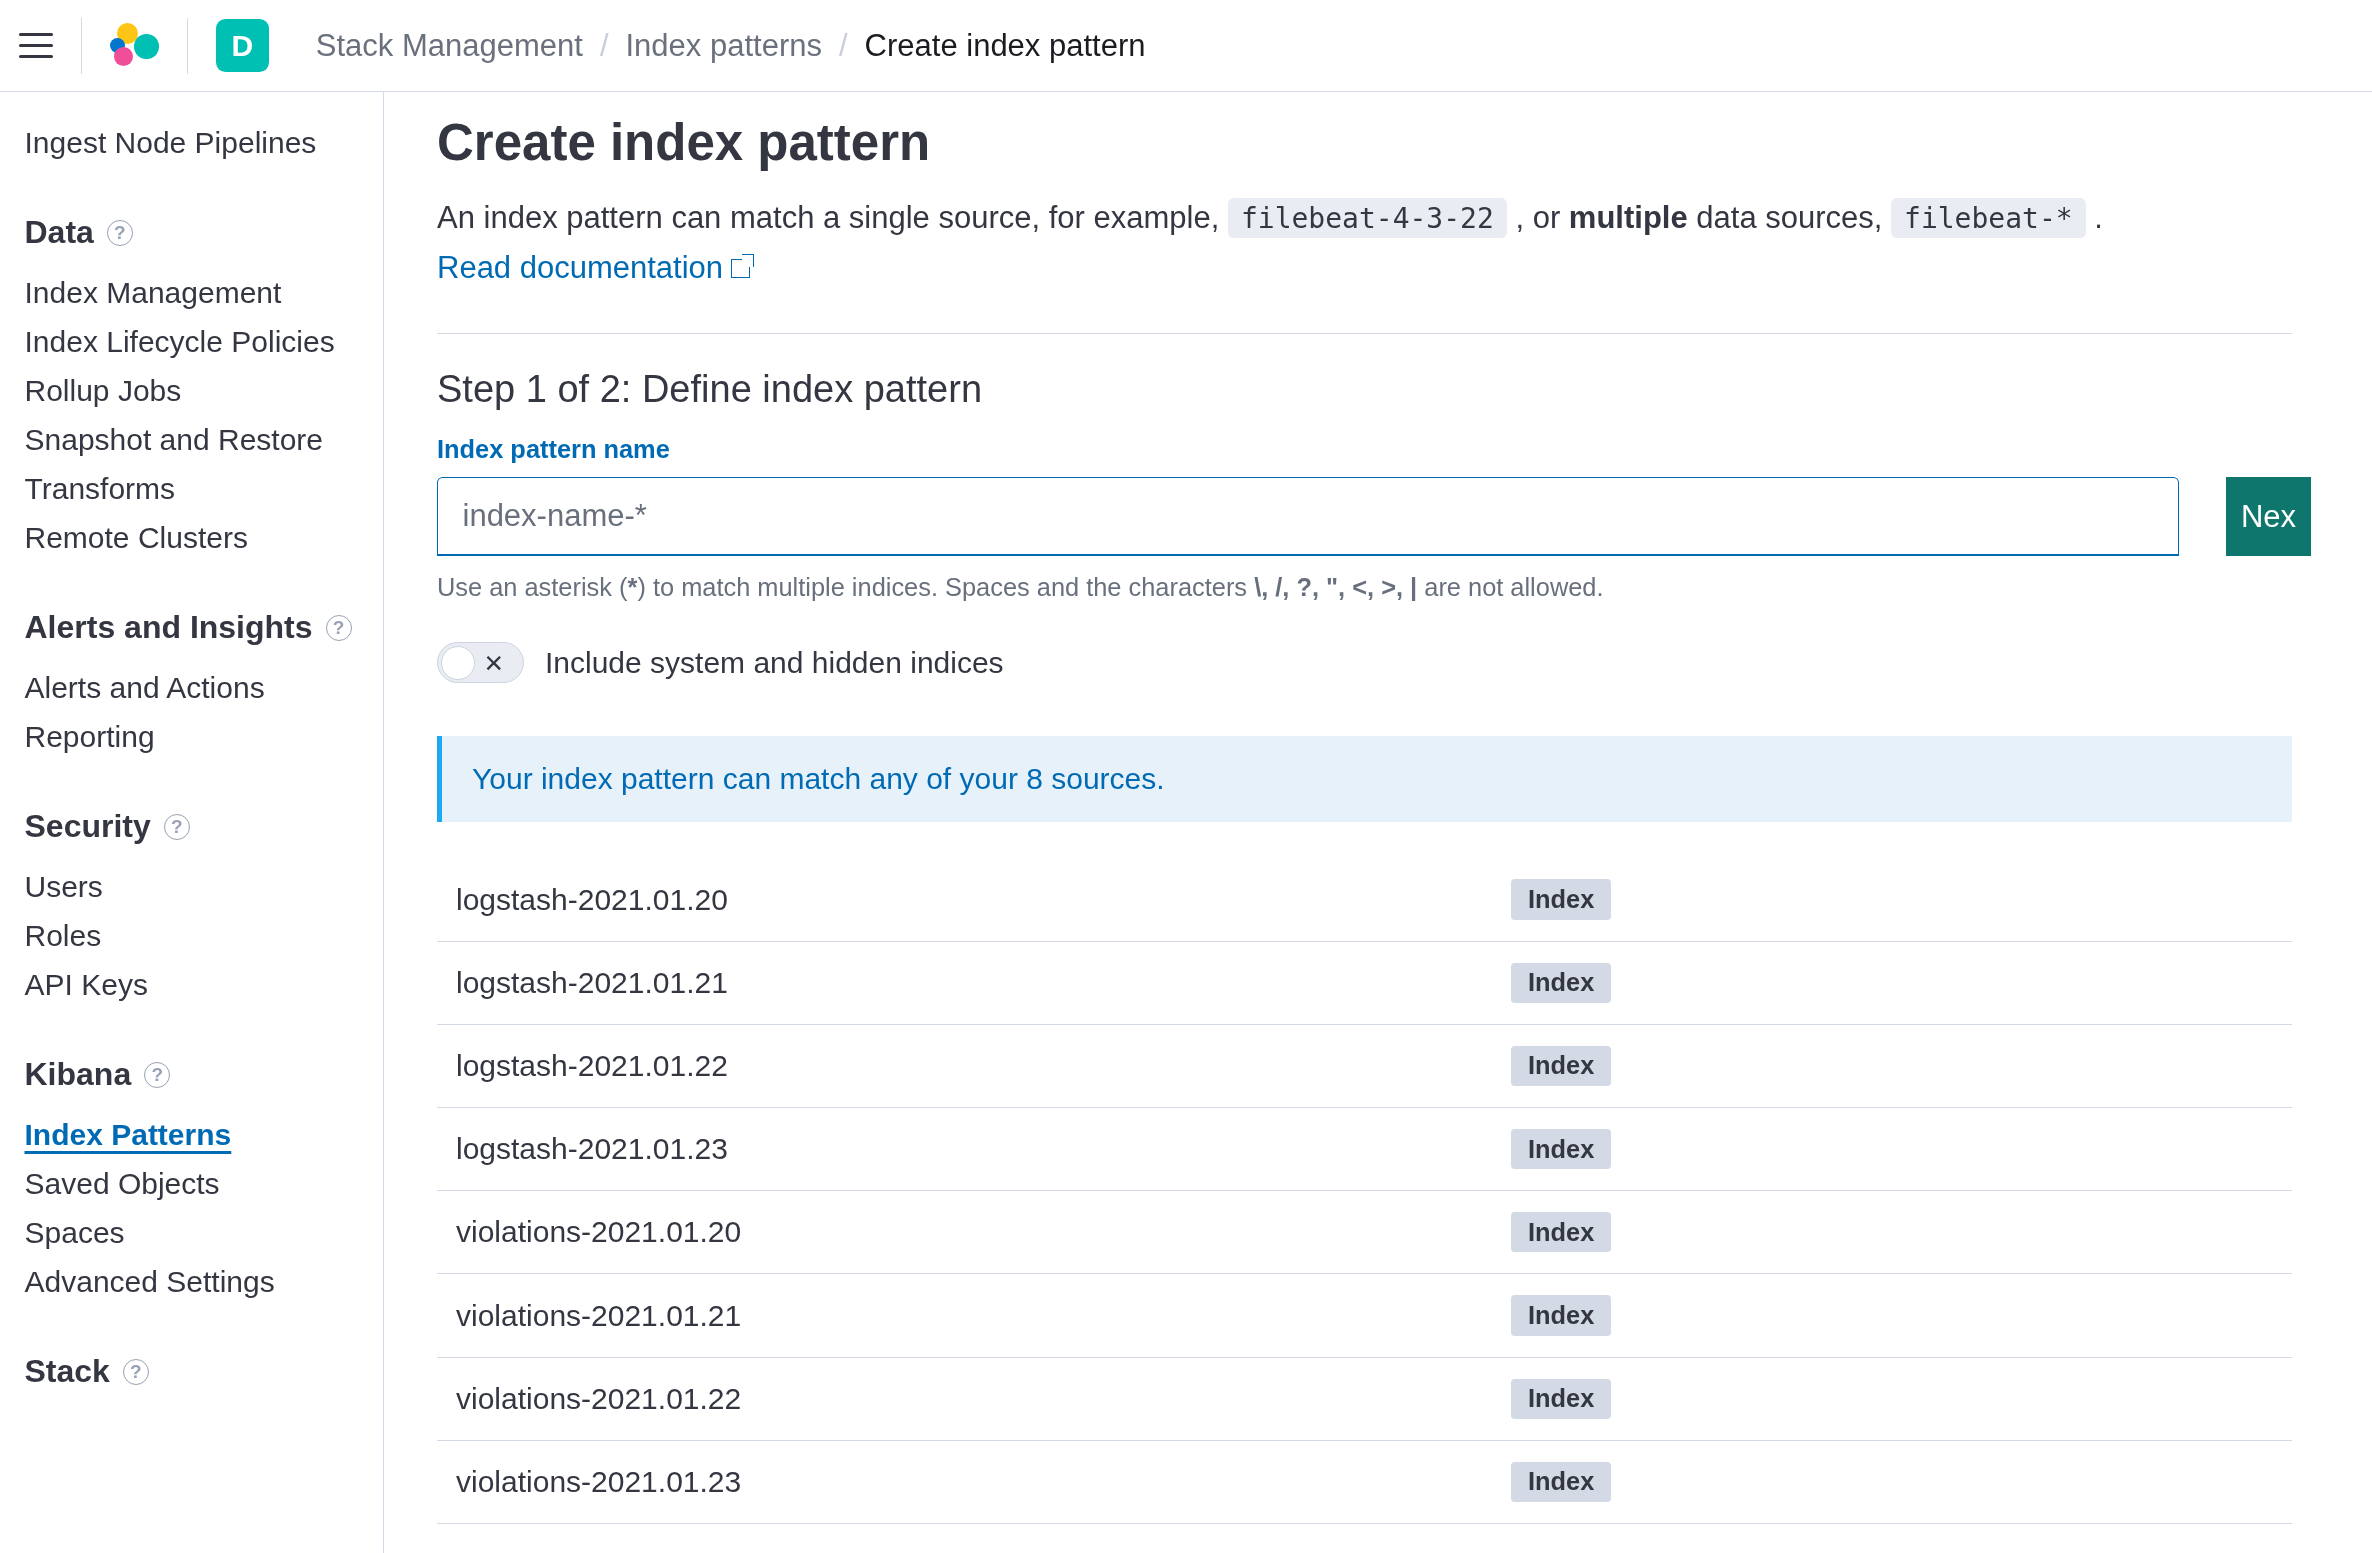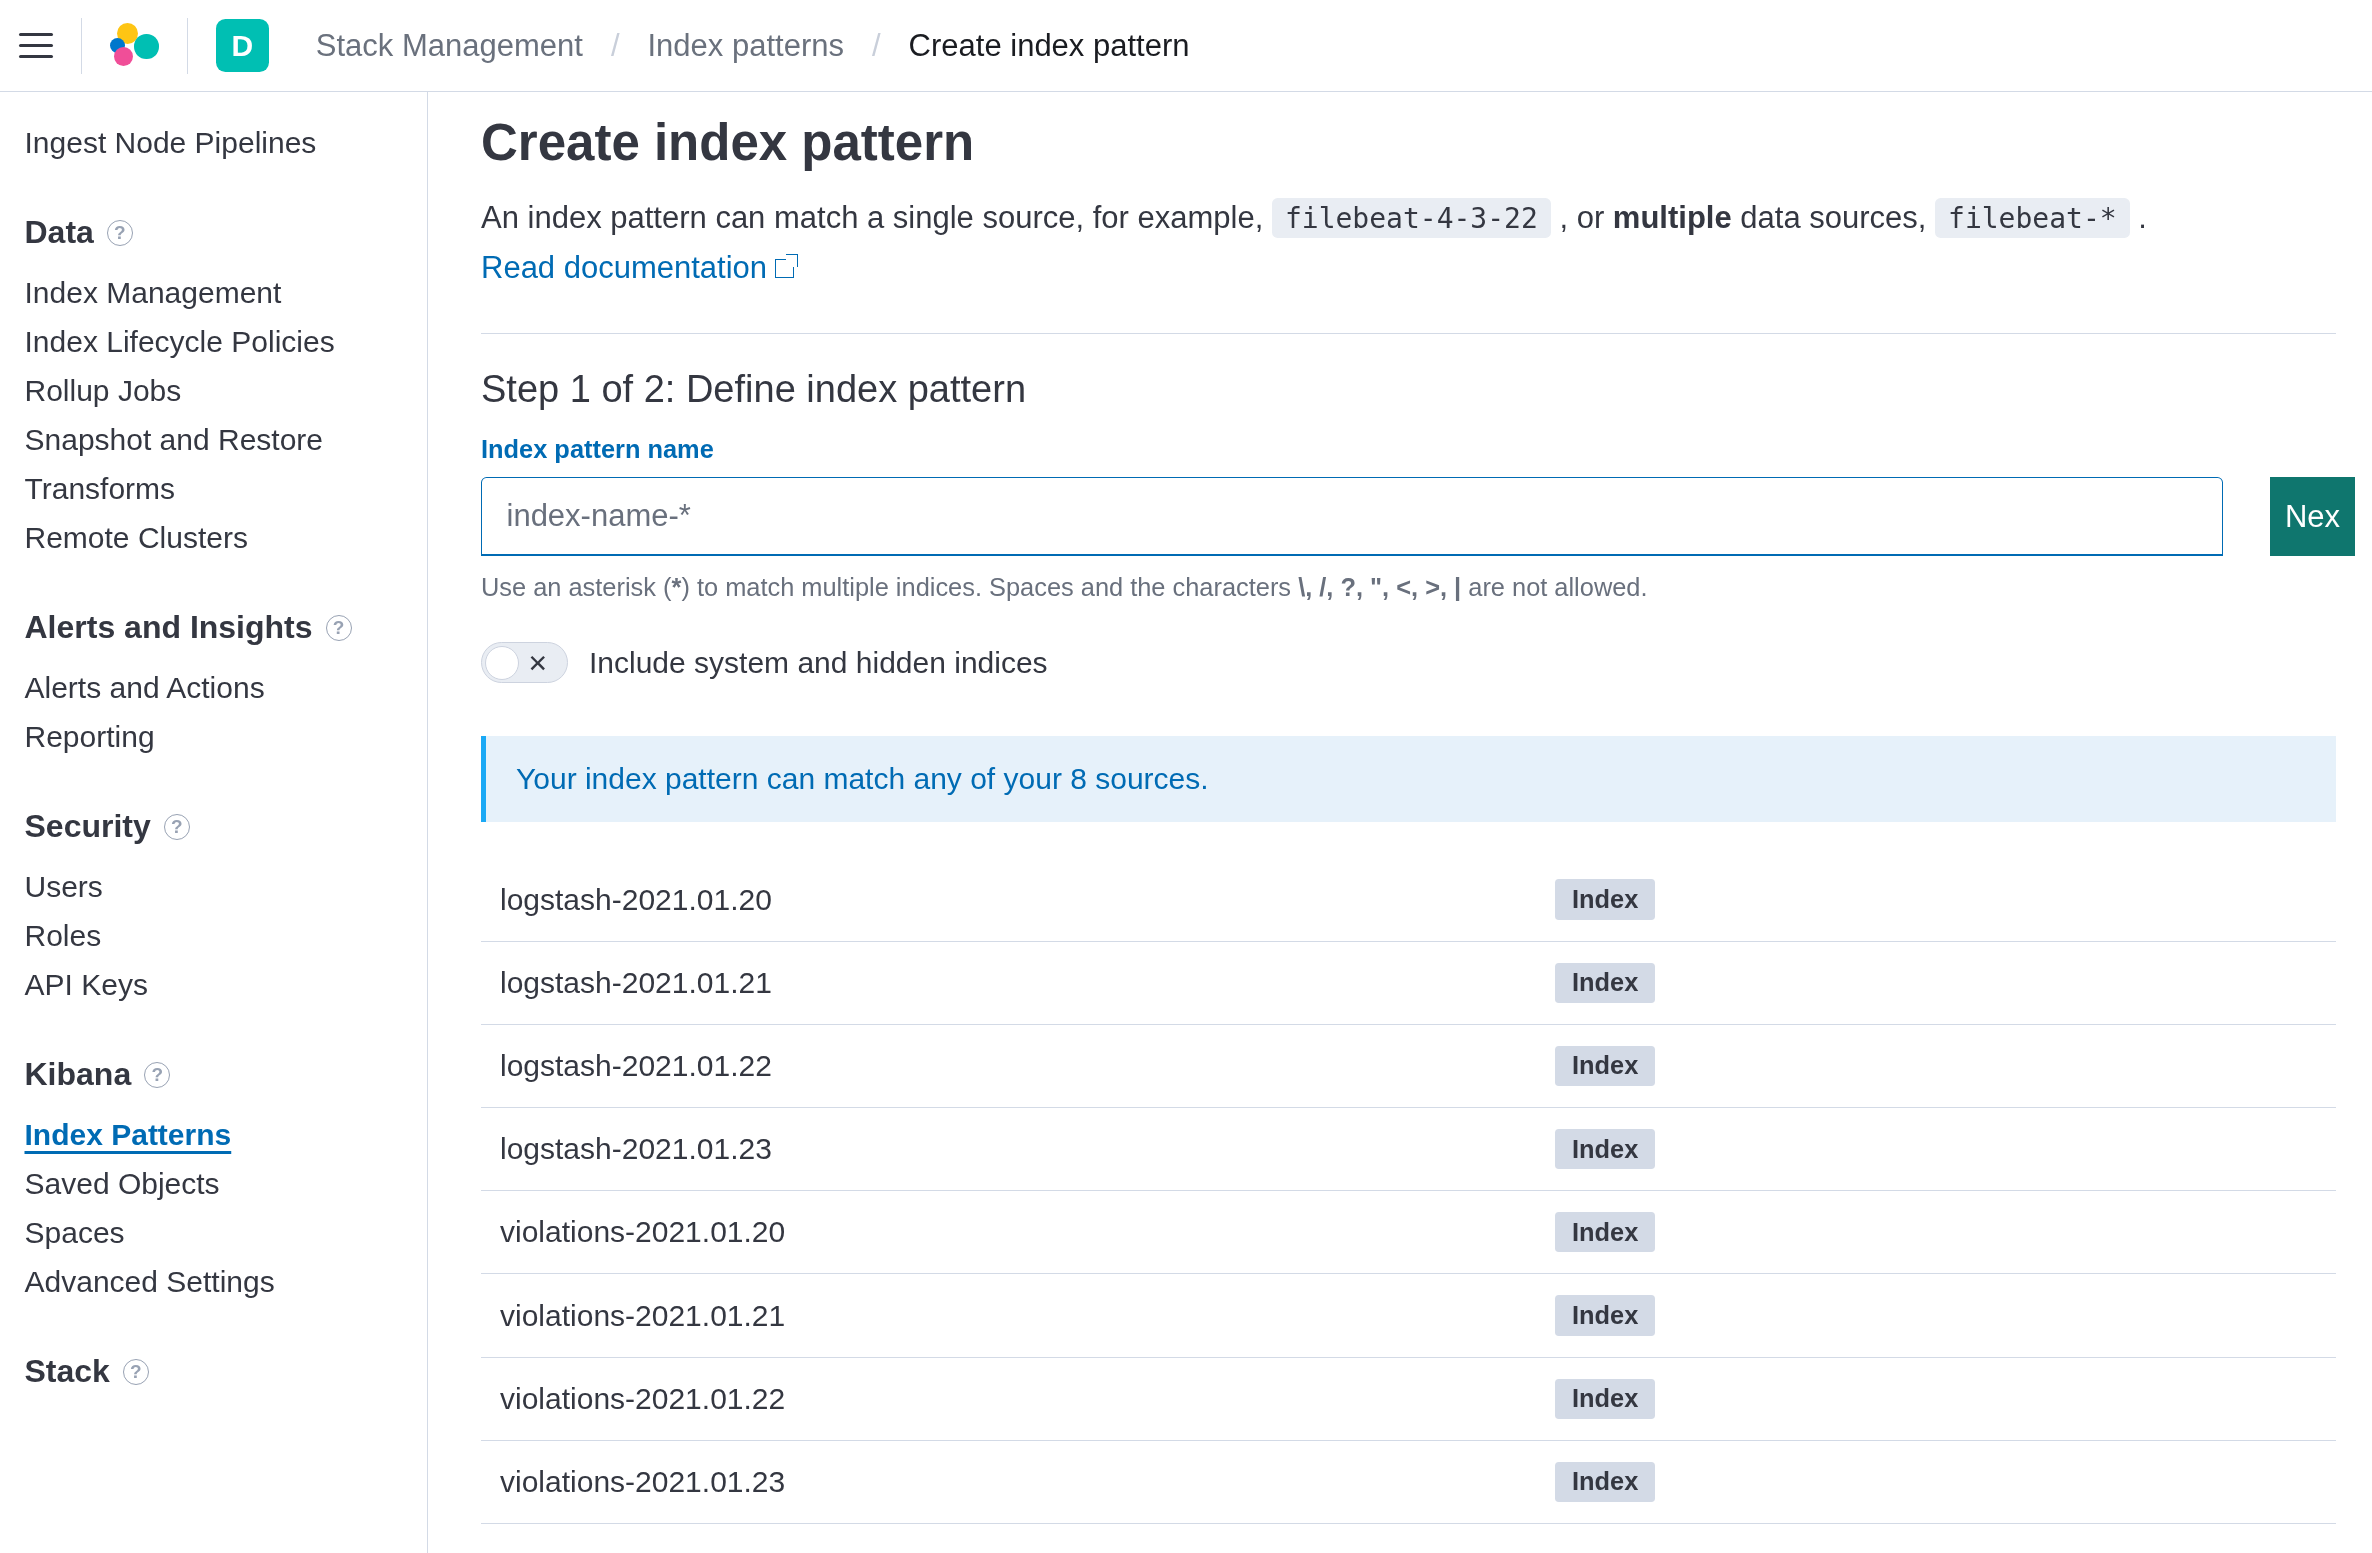--- a/index.html
+++ b/index.html
@@ -9,28 +9,28 @@
   .topbar { height: 92px; display:flex; align-items:center; border-bottom:0.9px solid #d3dae6; padding: 0 19px; gap:28px; }
   .hamburger { width:34px; height:26px; display:flex; flex-direction:column; justify-content:space-between; cursor:pointer; }
   .hamburger span { height:3.8px; background:#343741; border-radius:1.9px; }
   .vbar { width:0.9px; height:56px; background:#d3dae6; }
   .logo-cluster { position:relative; width:49px; height:49px; }
   .logo-cluster .c1 { position:absolute; width:24.5px; height:24.5px; background:#00bfb3; border-radius:50%; right:0; top:13px; }
   .logo-cluster .c2 { position:absolute; width:21px; height:21px; background:#fec514; border-radius:50%; left:7.5px; top:1.9px; }
   .logo-cluster .c3 { position:absolute; width:19px; height:19px; background:#f04e98; border-radius:50%; left:3.8px; bottom:3.8px; }
   .logo-cluster .c4 { position:absolute; width:15px; height:15px; background:#0077cc; border-radius:50%; left:0px; top:17px; }
   .space-badge { width:53px; height:53px; background:#00bfb3; border-radius:9.4px; display:flex; align-items:center; justify-content:center; color:#fff; font-size:30px; font-weight:700; }
-  .breadcrumbs { display:flex; align-items:center; gap:28px; font-size:31px; color:#6a717d; margin-left:19px;}
+  .breadcrumbs { display:flex; align-items:center; gap:17px; font-size:31px; color:#6a717d; margin-left:19px;}
   .breadcrumbs .sep { color:#c9cfda; }
   .breadcrumbs .current { color:#1a1c21; font-weight:500; }
   .breadcrumbs a { color:#6a717d; text-decoration:none; }
 
   
   .shell { display:flex; height: calc(1554px - 92px); }
-  .sidebar { width: 428px; border-right:0.9px solid #d3dae6; padding: 26px 24.5px 0 24.5px; overflow:hidden;}
+  .sidebar { width: 384px; border-right:0.9px solid #d3dae6; padding: 26px 24.5px 0 24.5px; overflow:hidden;}
   .main { flex:1; padding: 21px 0 0 53px; overflow:hidden; }
 
   
   .side-link { font-size:30px; color:#343741; padding: 7.5px 0; display:block; text-decoration:none; }
   .side-section { margin-top:47px; }
   .side-section h3 { font-size:32px; font-weight:700; display:flex; align-items:center; gap:13px; margin-bottom:17px; }
   .help-circ { width:26px; height:26px; border:1.9px solid #98a2b3; border-radius:50%; display:inline-flex; align-items:center; justify-content:center; font-size:19px; color:#98a2b3; font-weight:600;}
   .side-link.active { color:#006bb4; font-weight:700; text-decoration:underline; text-underline-offset:5.6px; }
 
   

